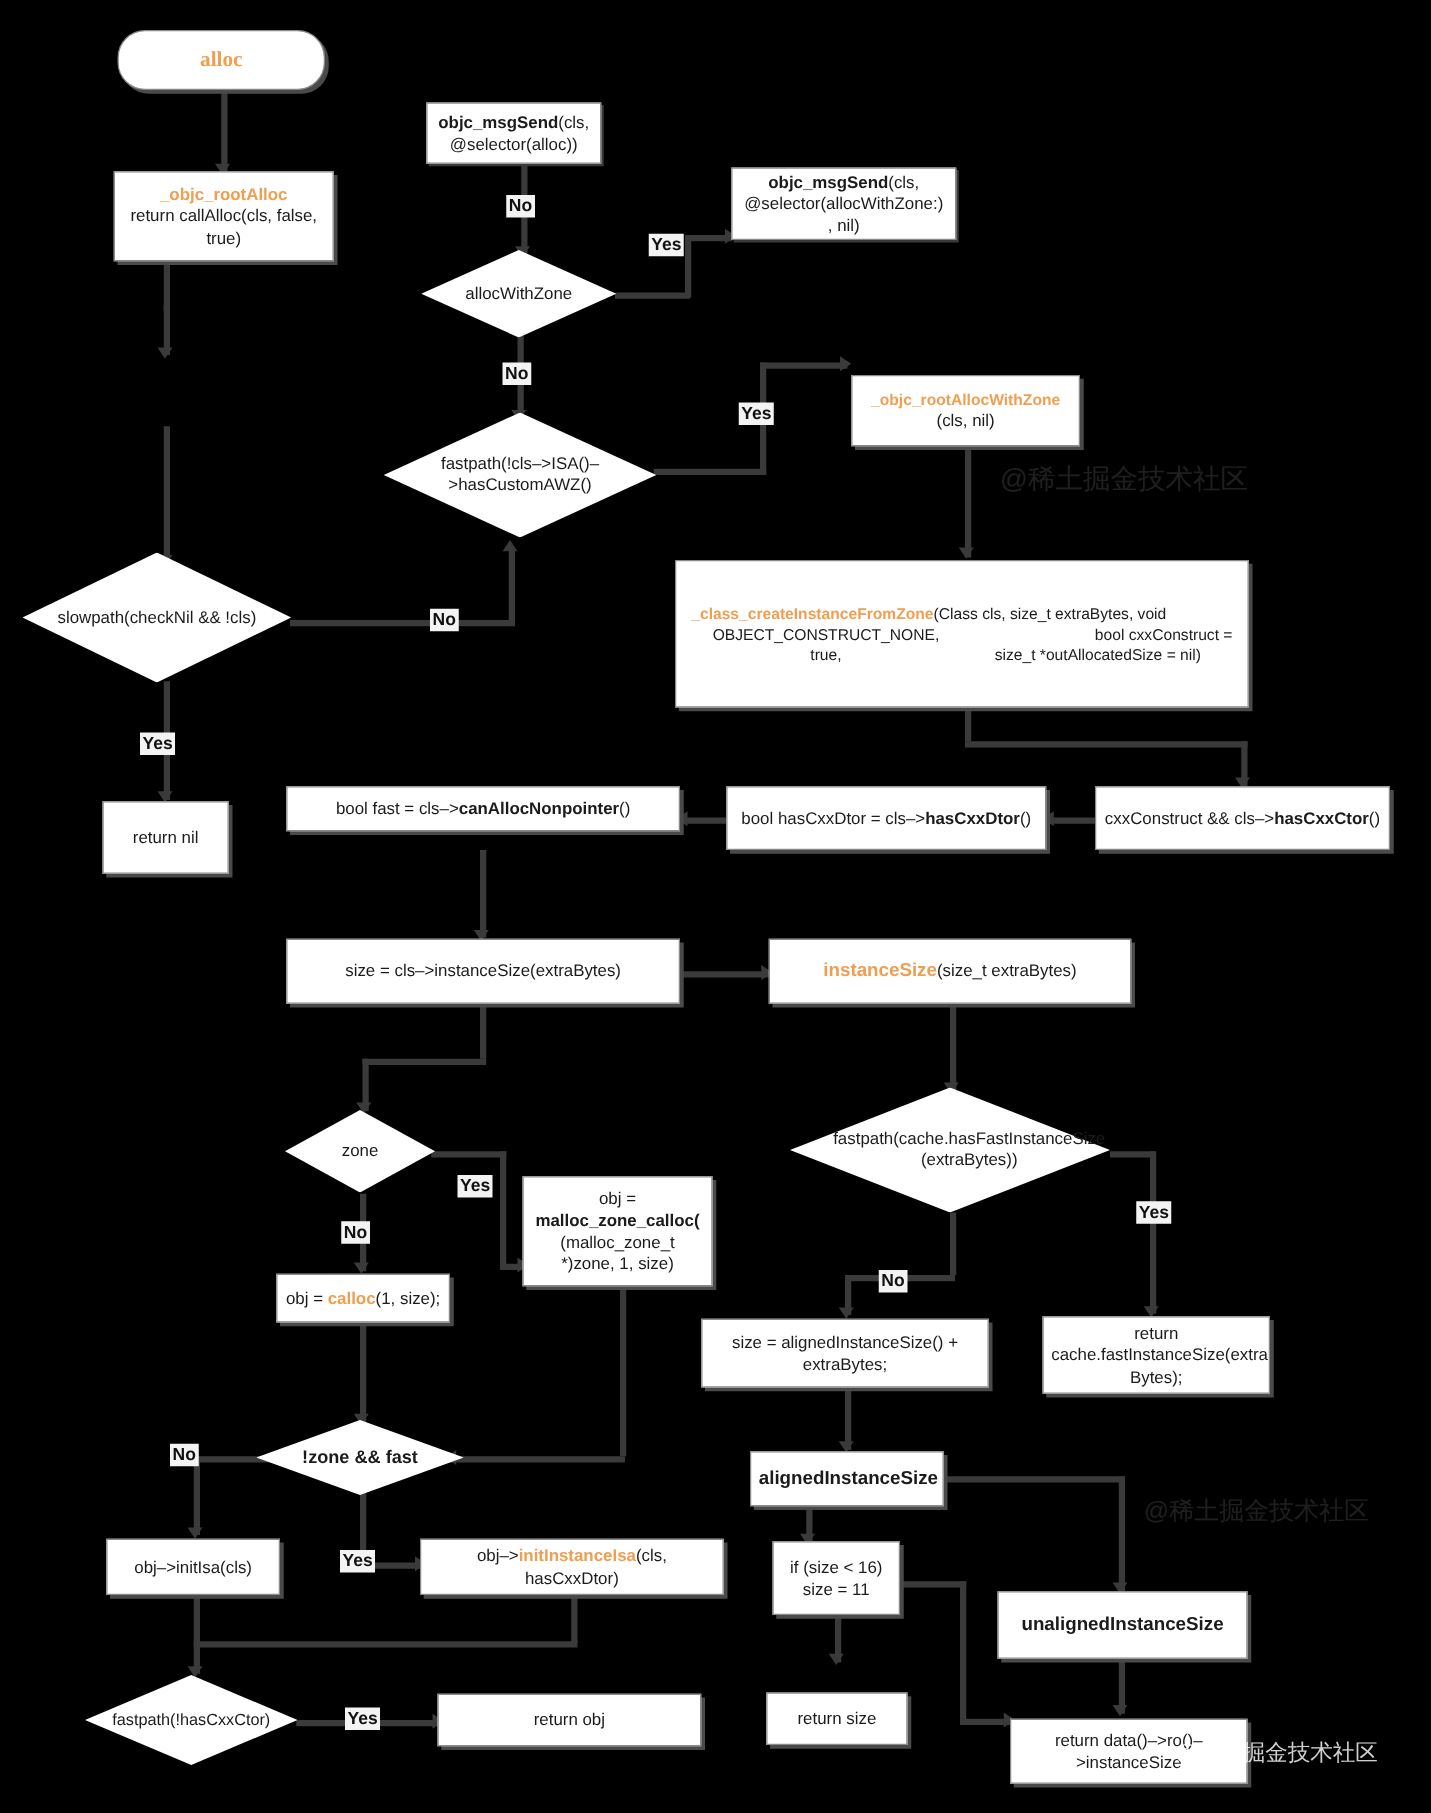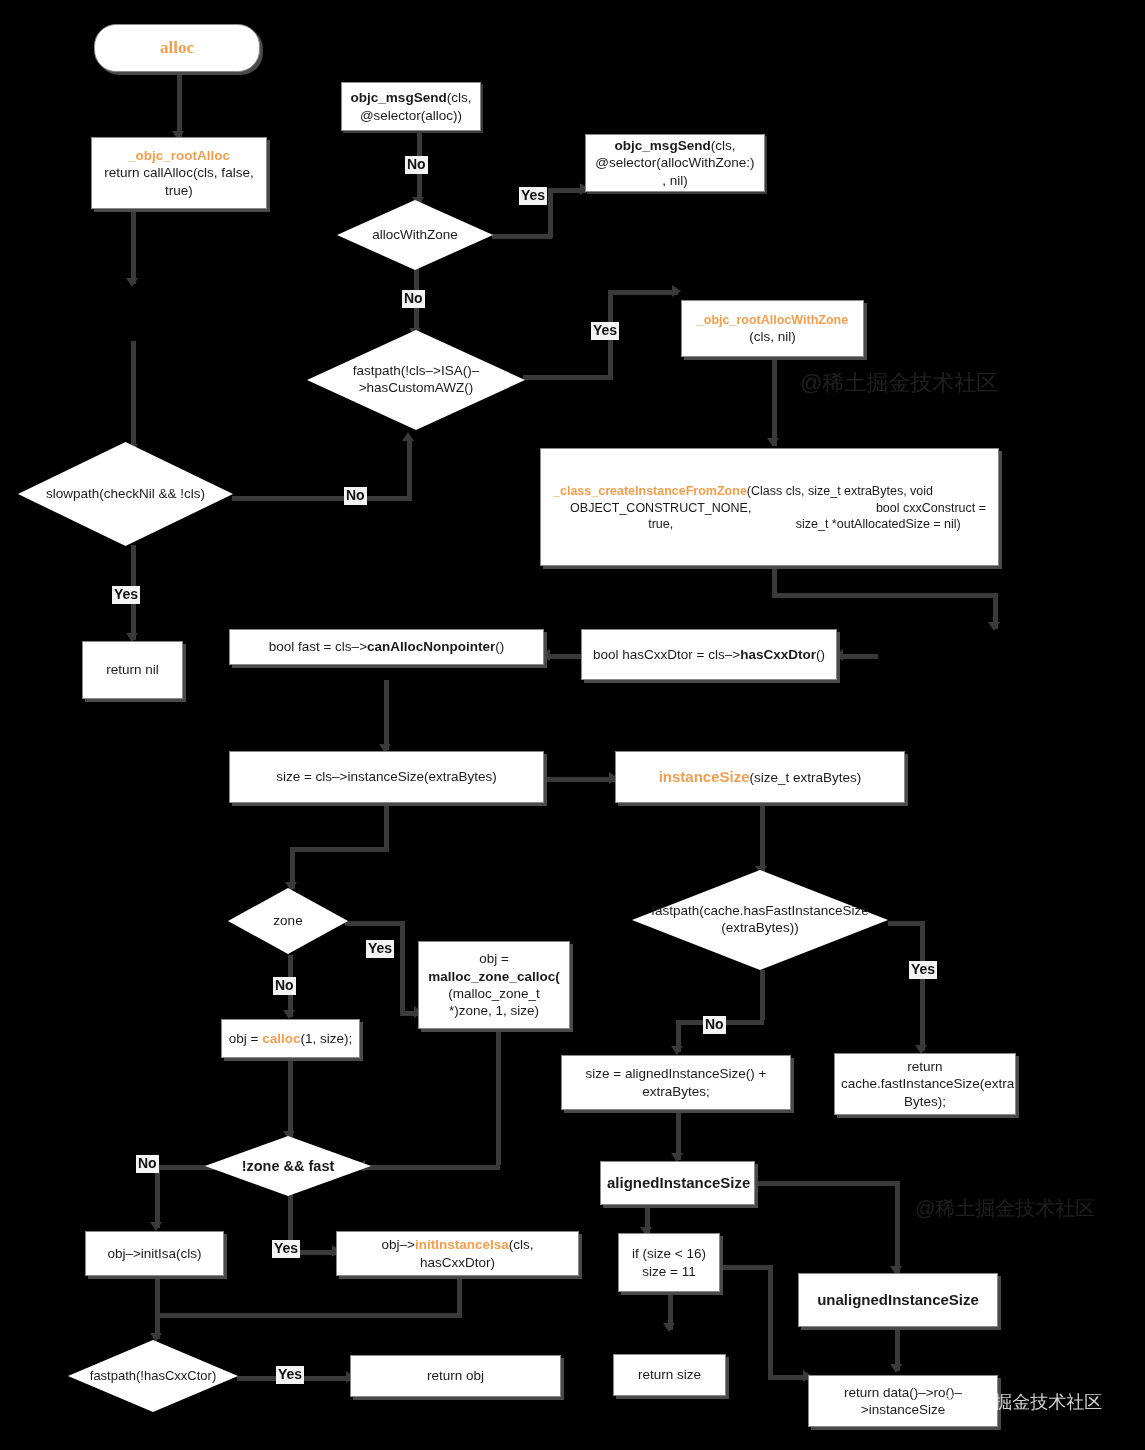--- a/index.html
+++ b/index.html
@@ -280,20 +280,25 @@
       <span>bool fast = cls–&gt;</span><span class="bd">canAllocNonpointer</span><span>()</span>
     </div>
   </div>
 
   <div class="node" style="left:581px;top:629px;width:256px;height:51px;">
     <div class="inner">
       <span>bool hasCxxDtor = cls–&gt;</span><span class="bd">hasCxxDtor</span><span>()</span>
     </div>
   </div>
 
+  <div class="node" style="left:876px;top:629px;width:236px;height:51px;">
+    <div class="inner">
+      <span>cxxConstruct &amp;&amp; cls–&gt;</span><span class="bd">hasCxxCtor</span><span>()</span>
+    </div>
+  </div>
 
   <div class="node" style="left:229px;top:751px;width:315px;height:52px;">
     <span class="inner">size = cls–&gt;instanceSize(extraBytes)</span>
   </div>
 
   <div class="node" style="left:615px;top:751px;width:290px;height:52px;">
     <div class="inner">
       <span class="hl" style="font-size:15px;">instanceSize</span><span>(size_t extraBytes)</span>
     </div>
   </div>
@@ -311,21 +316,21 @@
       <div>*)zone, 1, size)</div>
     </div>
   </div>
 
   <div class="node" style="left:221px;top:1019px;width:139px;height:39px;">
     <div class="inner">
       <span>obj = </span><span class="hl">calloc</span><span>(1, size);</span>
     </div>
   </div>
 
-  <div class="diamond" style="left:632px;top:870px;width:256px;height:100px;">
+  <div class="diamond" style="left:632px;top:870px;width:256px;height:100px;justify-content:flex-end;">
     <div class="dshape"></div>
     <div class="dtext" style="width:88%;">fastpath(cache.hasFastInstanceSize (extraBytes))</div>
   </div>
 
   <div class="node" style="left:834px;top:1053px;width:182px;height:62px;">
     <span class="inner">return cache.fastInstanceSize(extra Bytes);</span>
   </div>
 
   <div class="node" style="left:561px;top:1055px;width:230px;height:55px;">
     <span class="inner">size = alignedInstanceSize() + extraBytes;</span>

